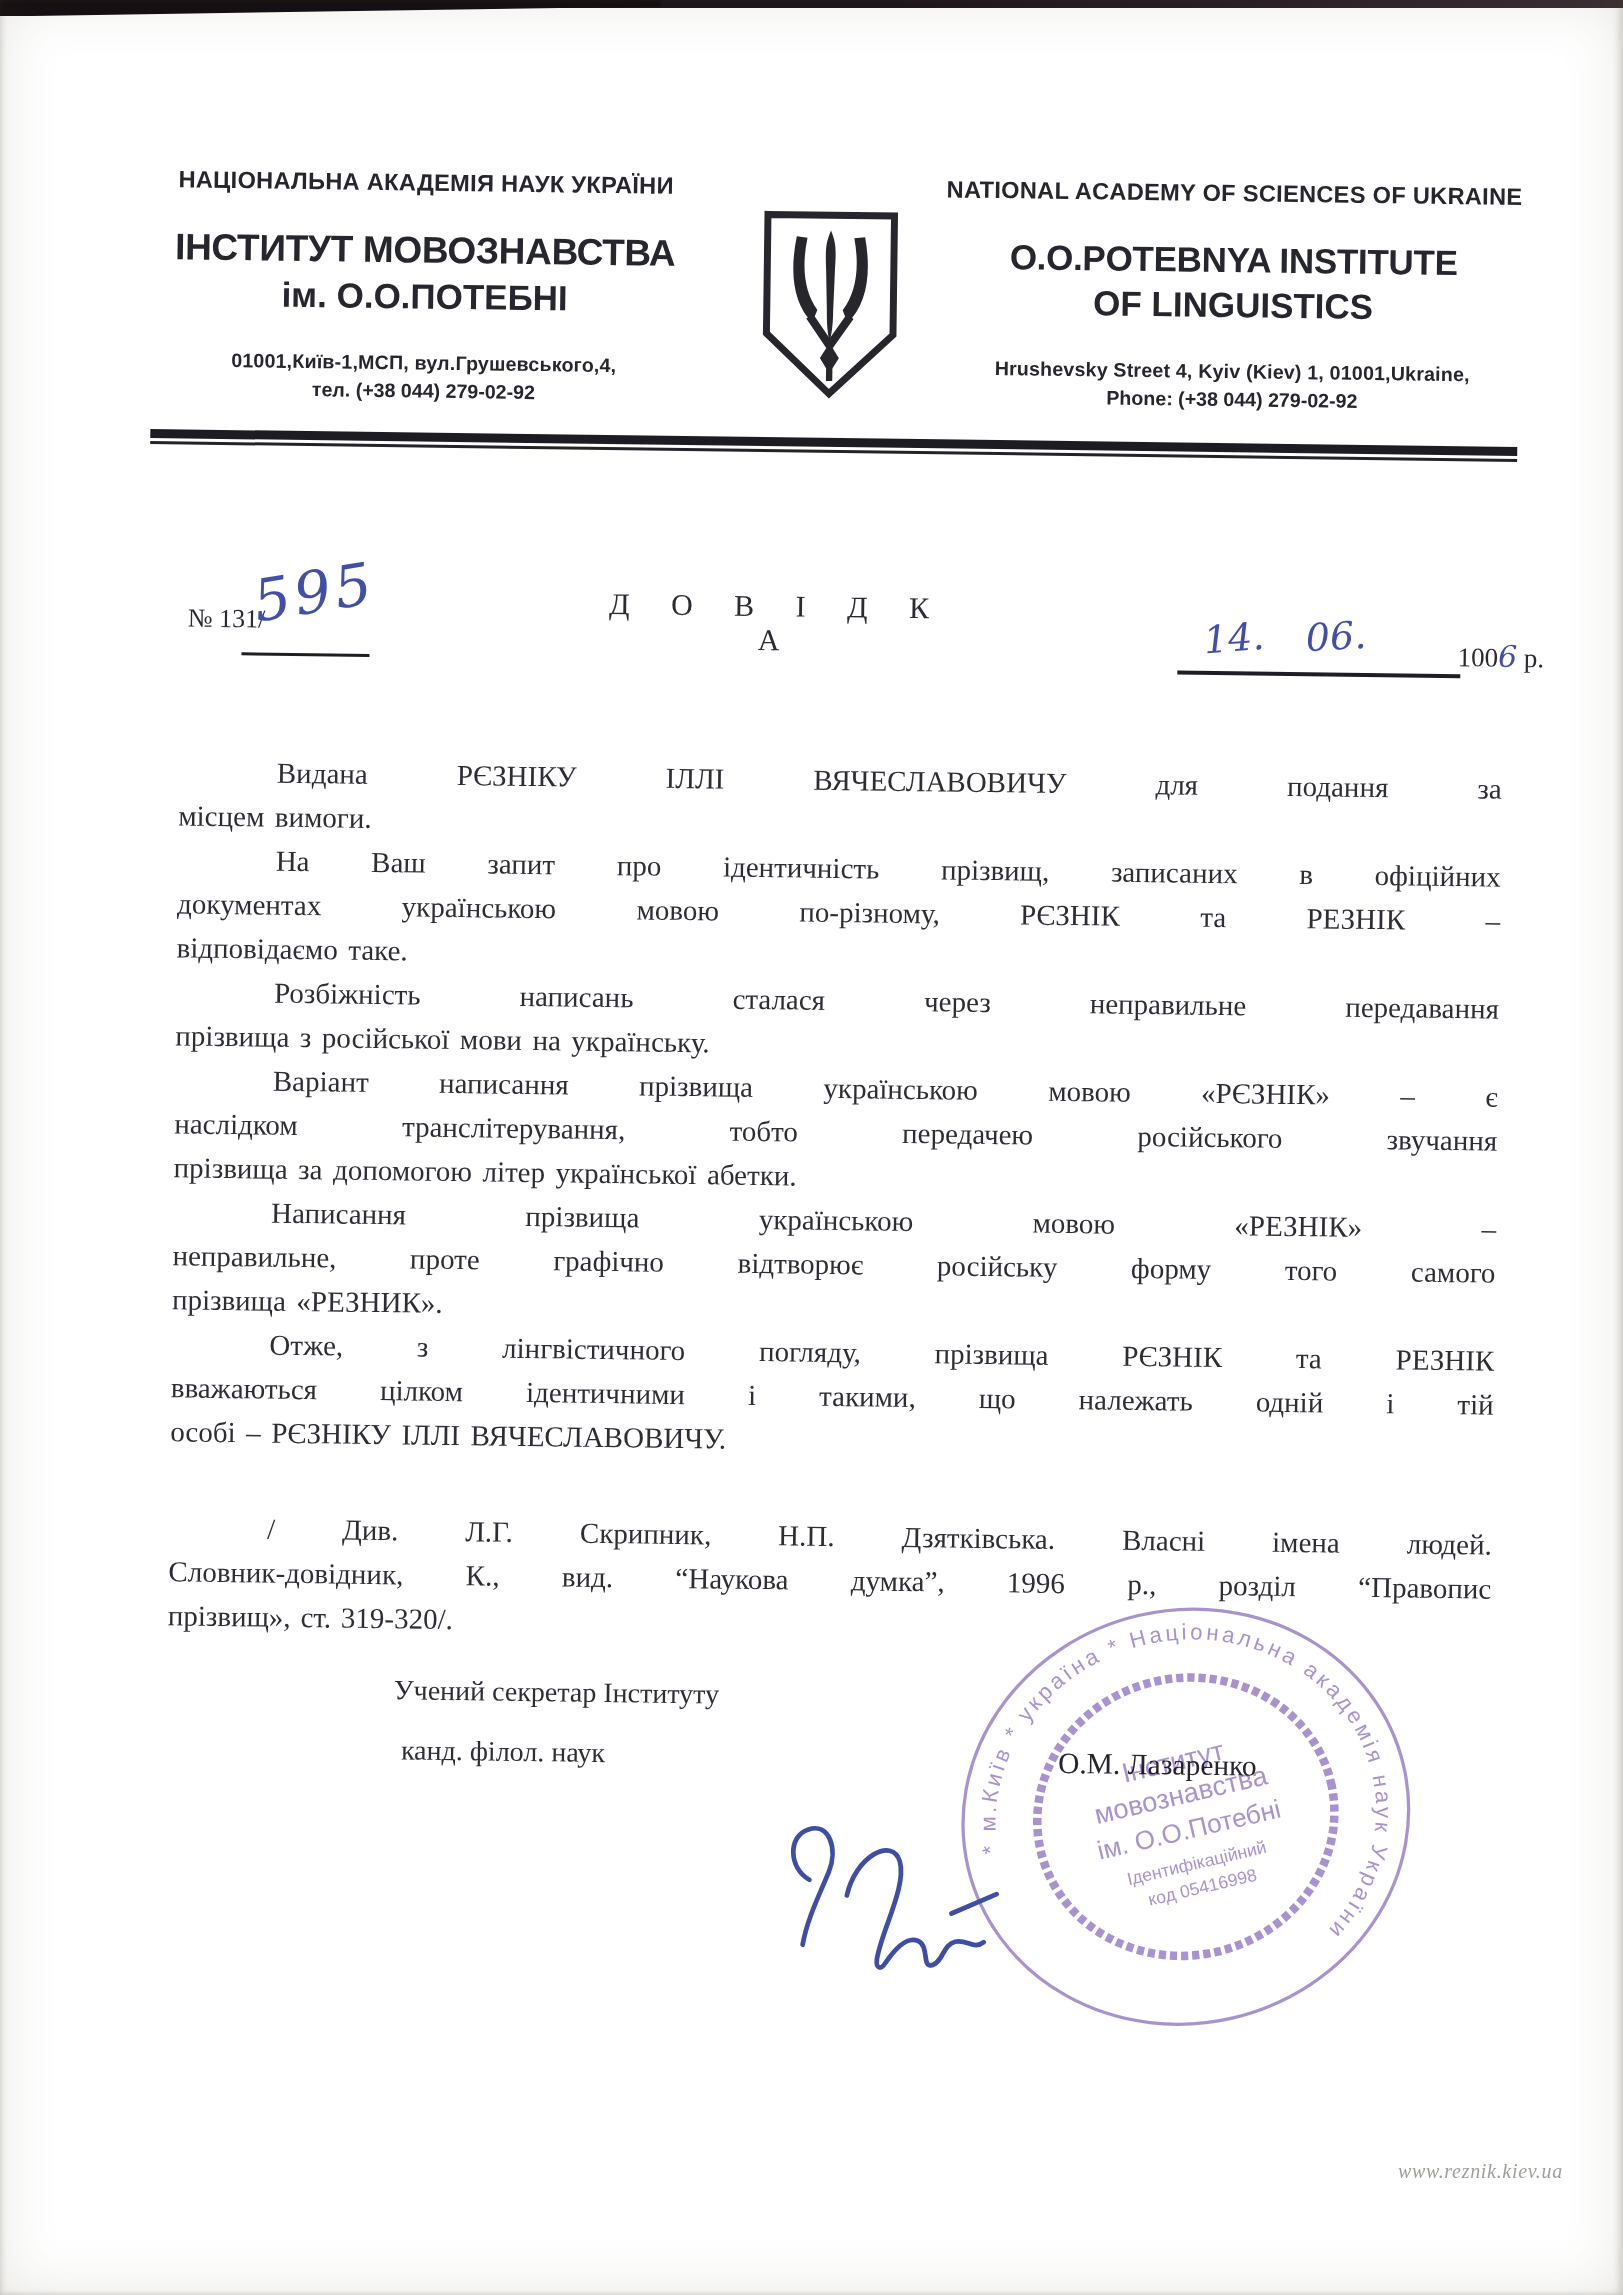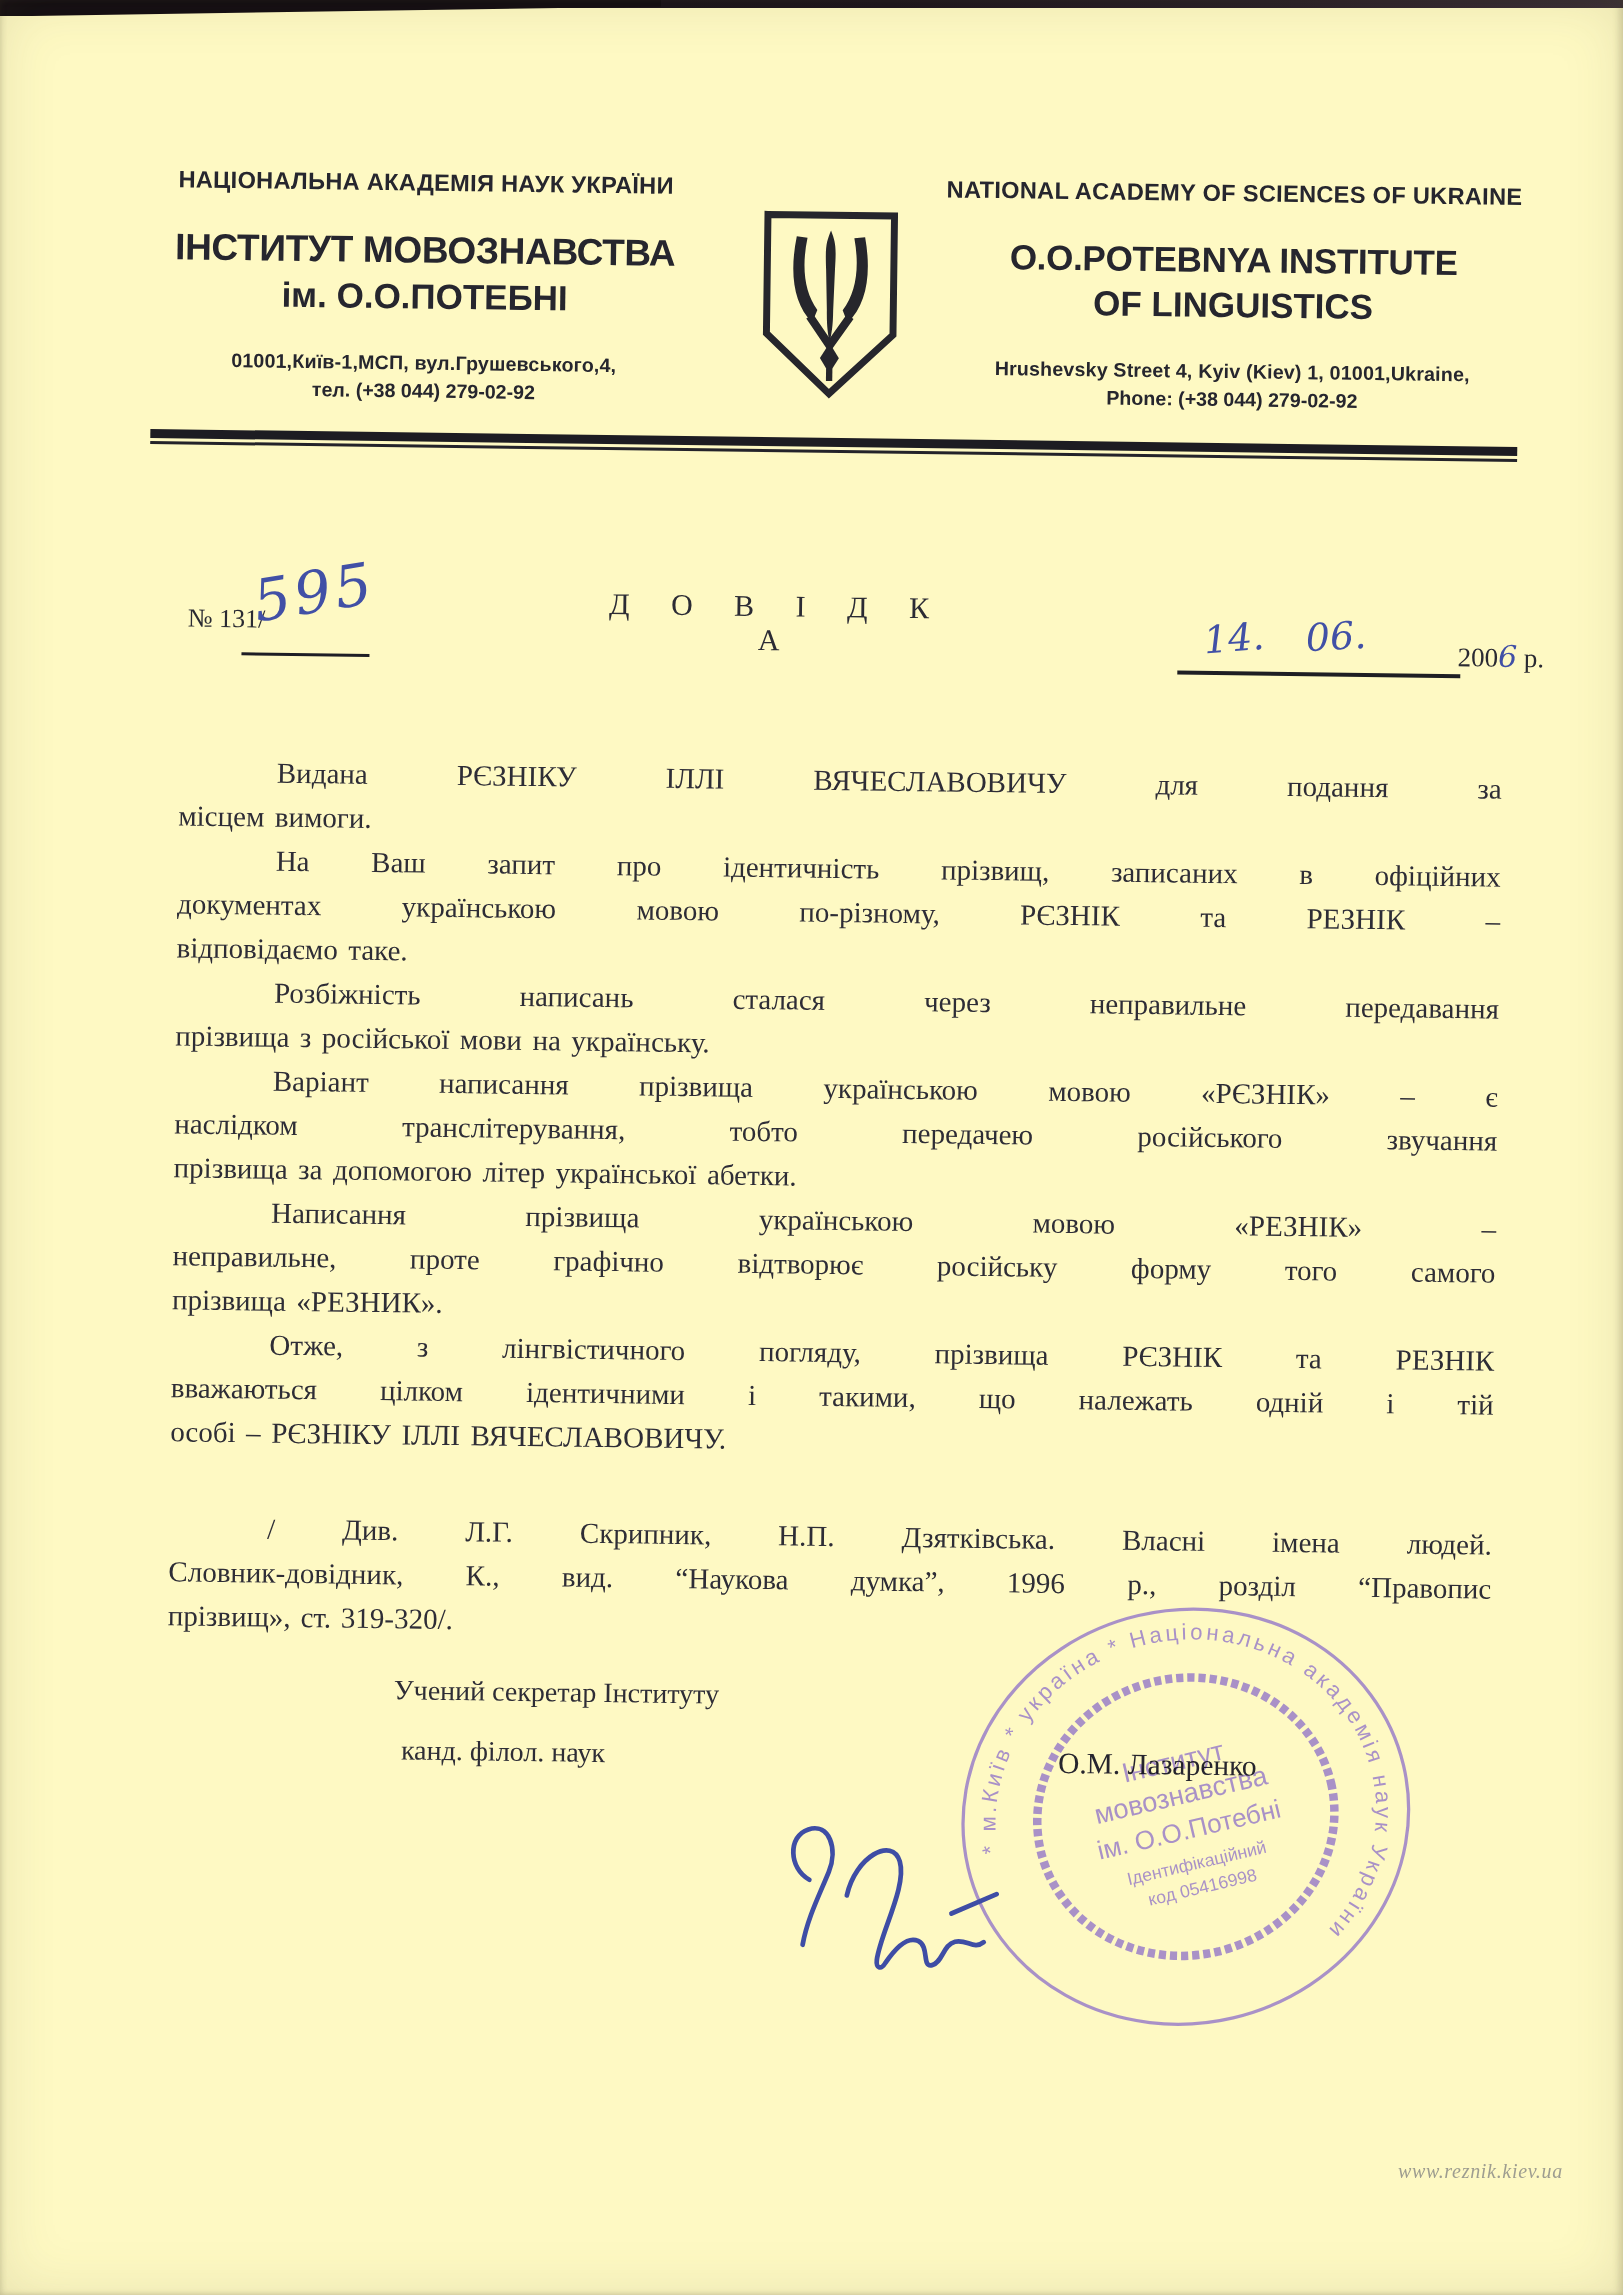--- a/index.html
+++ b/index.html
@@ -1,16 +1,16 @@
 <!DOCTYPE html>
 <html style="font-size:10.5px"><head>
 <meta charset="utf-8">
 <style>
   html,body{margin:0;padding:0;background:#777;}
-  .page{position:relative;width:1623px;height:2295px;background:#fef9c3;overflow:hidden;
+  .page{position:relative;width:1623px;height:2295px;background:#ffffff;overflow:hidden;
         font-family:"Liberation Serif",serif;color:#2a2a32;}
   .page::after{content:"";position:absolute;inset:0;pointer-events:none;
         box-shadow:inset 0 0 59px rgba(95,85,60,.14), inset -3.9px 0 7.9px rgba(60,55,40,.18), inset 2.6px 0 5.2px rgba(60,55,40,.12);}
   
   .scan-bar-thin{position:absolute;top:0;left:0;width:100%;height:7.9px;
         background:linear-gradient(to right,#140e14 0%,#1c141c 55%,#2a1f28 80%,#3a2e36 100%);}
   .scan-bar-thick{position:absolute;top:0;left:0;width:661px;height:16.4px;background:#120c11;
         clip-path:polygon(0 0,100% 0,100% 40%,0 100%);}
   
   .content{position:absolute;inset:0;transform:rotate(0.75deg);transform-origin:0 0;}
@@ -102,21 +102,21 @@
       <div class="thin"></div>
     </div>
 
     <div class="refnum">№ 131/</div>
     <div class="hand hw-595">595</div>
     <div class="uline1"></div>
 
     <div class="hand hw-day">14.</div>
     <div class="hand hw-month">06.</div>
     <div class="uline2"></div>
-    <div class="year"><span>200</span><span class="hand">6</span><span> р.</span></div>
+    <div class="year"><span>100</span><span class="hand">6</span><span> р.</span></div>
 
     <div class="doc-title">Д О В І Д К А</div>
 
     <div class="body-block">
       <div class="line indent">Видана  РЄЗНІКУ  ІЛЛІ  ВЯЧЕСЛАВОВИЧУ  для подання за</div>
       <div class="line para-end">місцем вимоги.</div>
       <div class="line indent">На Ваш запит про ідентичність прізвищ, записаних в офіційних</div>
       <div class="line">документах українською мовою по-різному, РЄЗНІК та РЕЗНІК –</div>
       <div class="line para-end">відповідаємо таке.</div>
       <div class="line indent">Розбіжність написань сталася через неправильне передавання</div>

